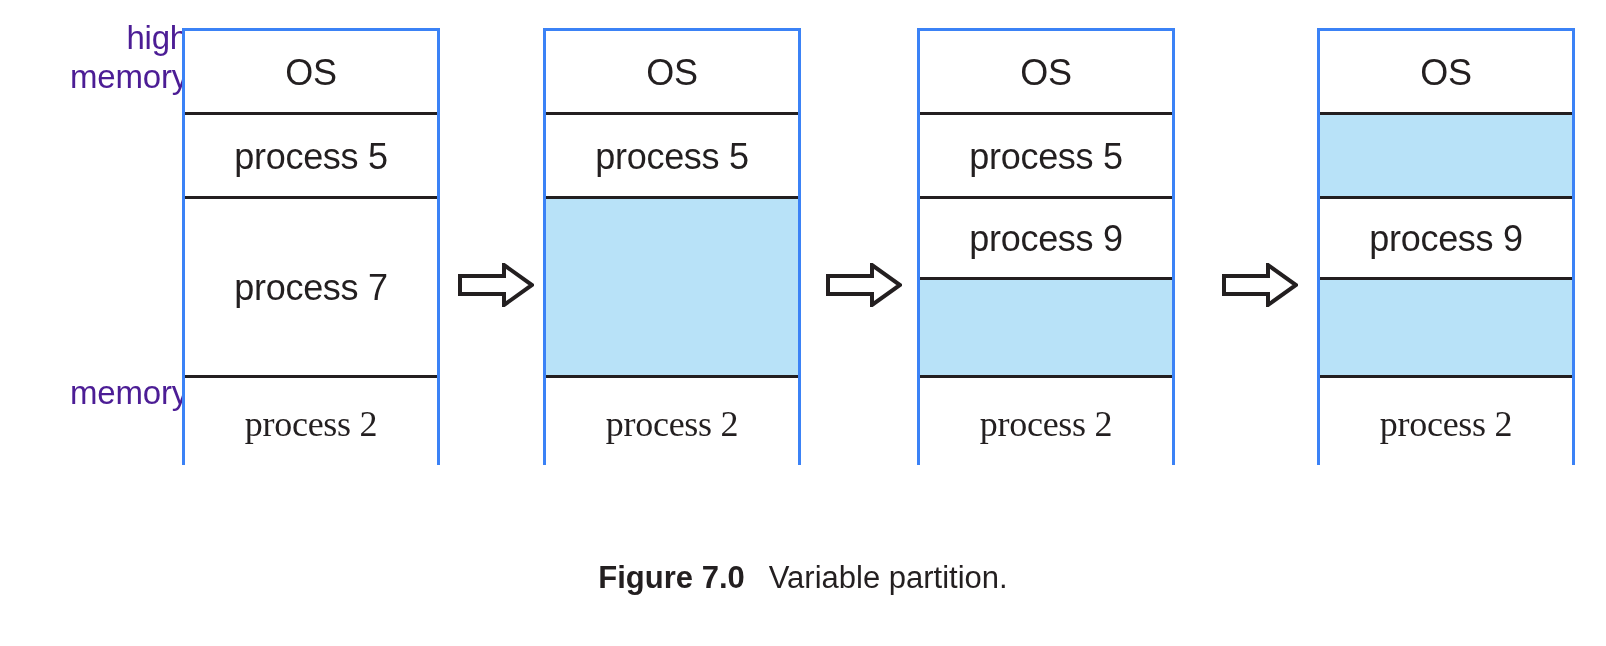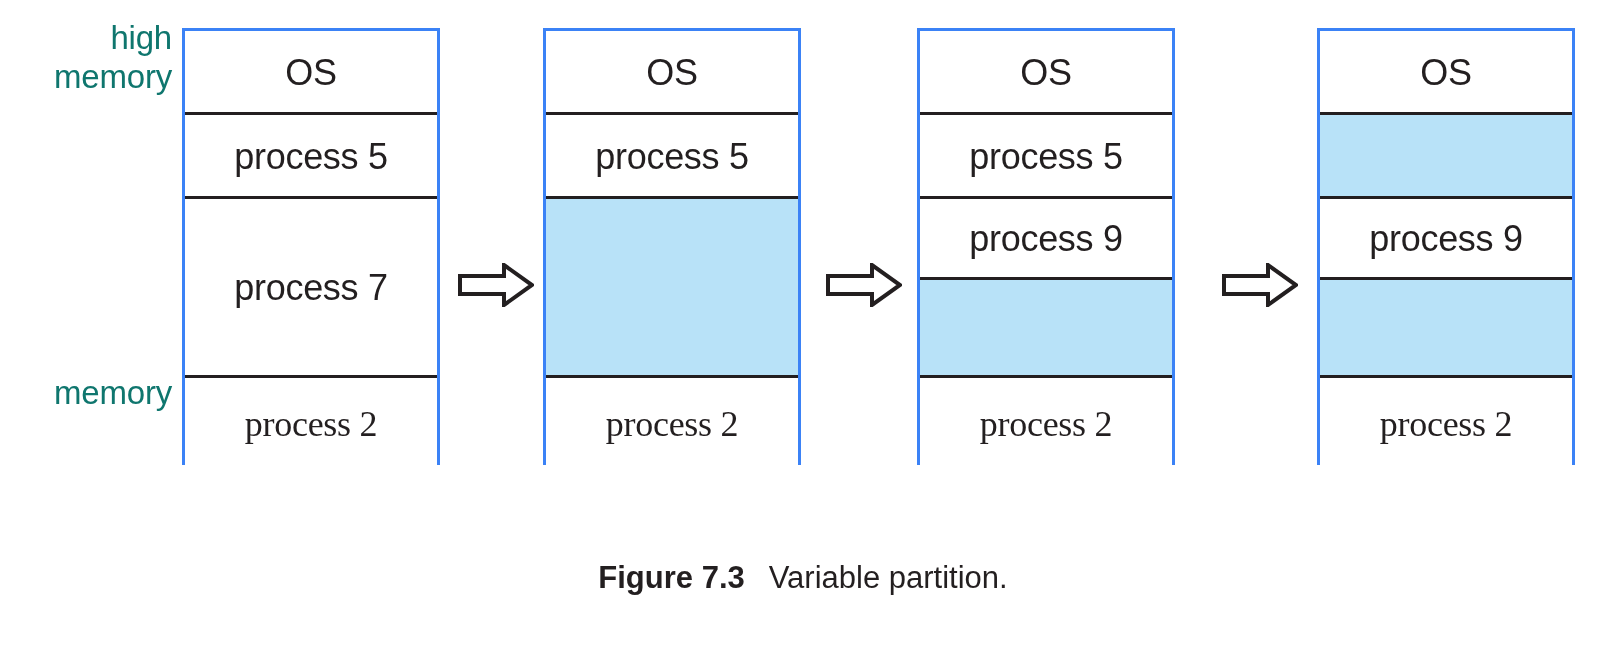--- a/index.html
+++ b/index.html
@@ -16,26 +16,26 @@
     position: relative;
     width: 1606px;
     height: 646px;
     overflow: hidden;
     background: #ffffff;
   }
 
   
   .mem-label {
     position: absolute;
-    left: 0;
+    left: 16px;
     width: 172px;
     text-align: right;
     font-size: 33px;
     line-height: 1.18;
-    color: #0f766e;
+    color: #4c1d95;
     letter-spacing: -0.2px;
   }
   .mem-label .ln { display: block; white-space: nowrap; }
   #label-high { top: 19px; }
   #label-low  { top: 374px; }
 
   
   .mem-column {
     position: absolute;
     top: 28px;
@@ -186,16 +186,16 @@
         </svg>
       </div>
       <div class="arrow" style="left: 1222px;">
         <svg viewBox="0 0 76 44" xmlns="http://www.w3.org/2000/svg">
           <path d="M2,13 L46,13 L46,2 L74,22 L46,42 L46,31 L2,31 Z" fill="#ffffff" stroke="#231f20" stroke-width="4" stroke-linejoin="miter"></path>
         </svg>
       </div>
     </div>
 
   <div id="caption">
-    <span class="cap-label">Figure 7.3</span><span class="cap-gap"></span><span class="cap-title">Variable partition.</span>
+    <span class="cap-label">Figure 7.0</span><span class="cap-gap"></span><span class="cap-title">Variable partition.</span>
   </div>
 
 </div>
 
 </body></html>

